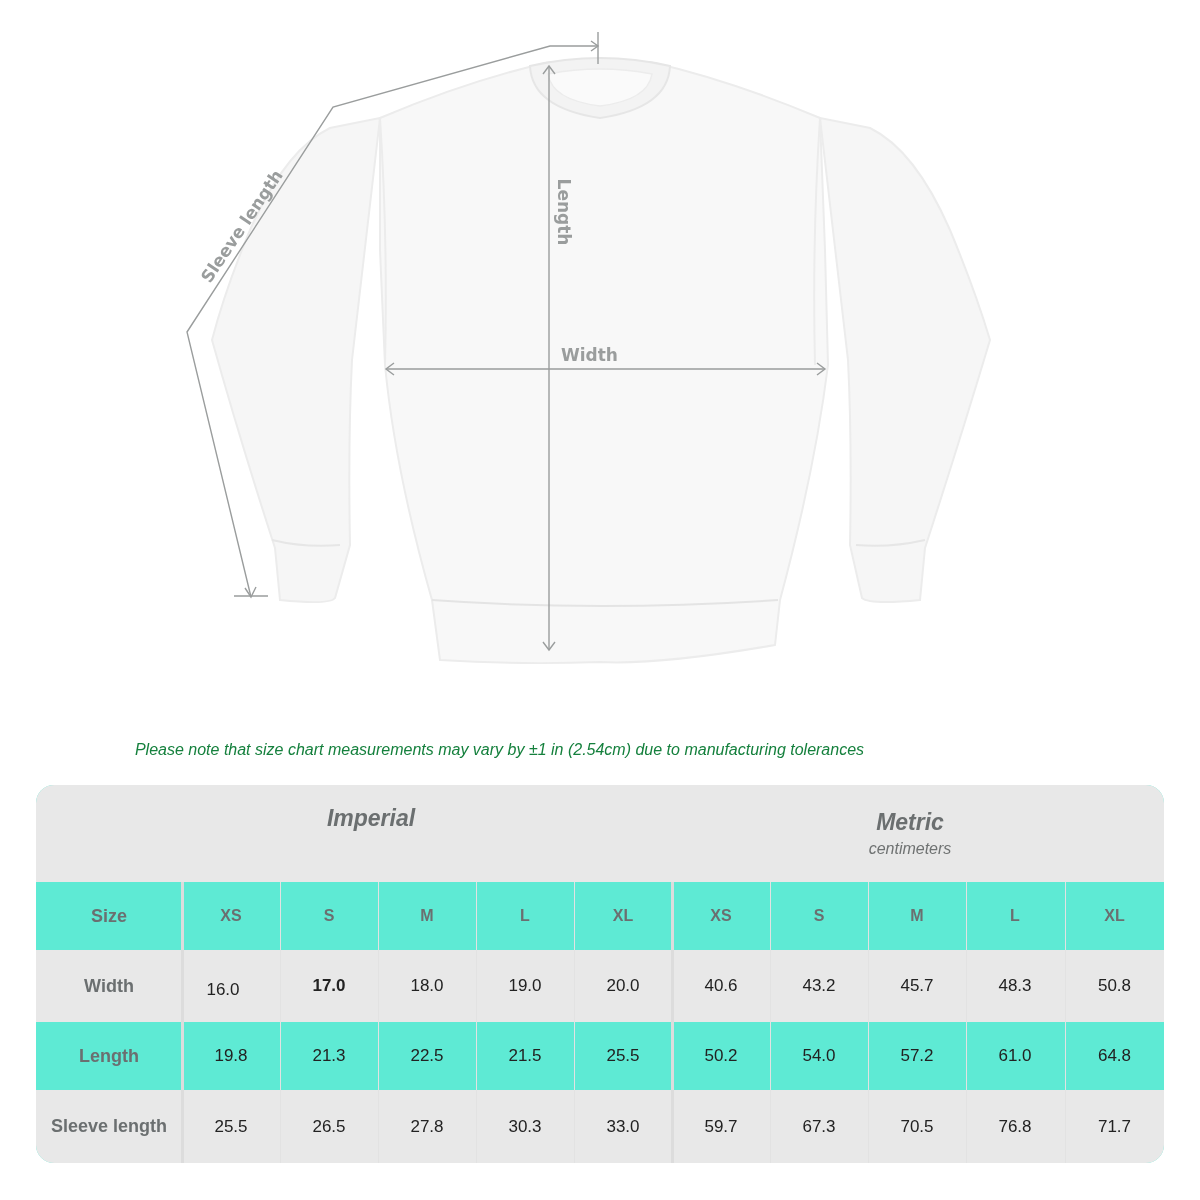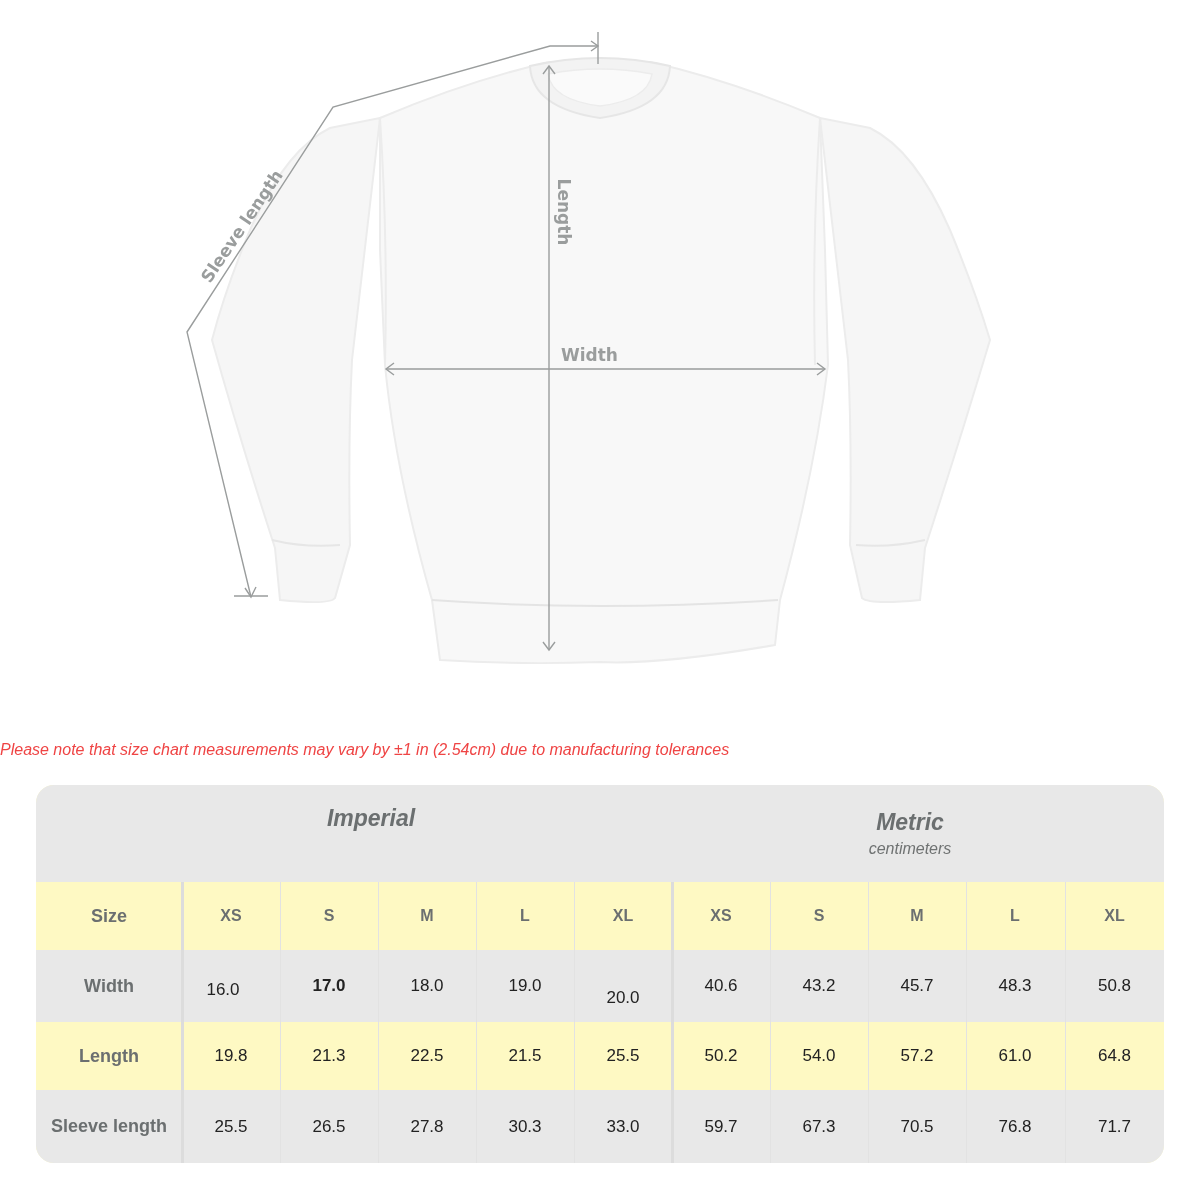--- a/index.html
+++ b/index.html
@@ -7,26 +7,26 @@
     width: 1200px; height: 1200px; background: #ffffff;
     position: relative; overflow: hidden;
     font-family: "Liberation Sans", sans-serif;
   }
   #diagram { position: absolute; left: 0; top: 0; width: 1200px; height: 720px; }
   .dim-label {
     position: absolute; color: #9a9d9d; font-family: "DejaVu Sans", sans-serif;
     font-weight: bold; font-size: 17px; white-space: nowrap;
   }
   #note {
-    position: absolute; left: 0; top: 741px; width: 999px; text-align: left;
-    font-style: italic; font-size: 16px; color: #ef4444;
+    position: absolute; left: 0; top: 741px; width: 999px; text-align: center;
+    font-style: italic; font-size: 16px; color: #15803d;
   }
   #table-card {
     position: absolute; left: 36px; top: 785px; width: 1128px; height: 378px;
-    border-radius: 18px; overflow: hidden; background: #fef9c3;
+    border-radius: 18px; overflow: hidden; background: #5eead4;
   }
   .band { position: absolute; left: 0; width: 1128px; background: #e8e8e8; }
   .group-title {
     position: absolute; text-align: center; font-style: italic; font-weight: bold;
     font-size: 23px; color: #6b6f70;
   }
   .group-sub {
     position: absolute; text-align: center; font-style: italic; font-size: 16px; color: #6f7272;
   }
   .cell {
@@ -122,21 +122,21 @@
   <div class="cell hdr" style="left:832px; width:98px; top:97px; height:68px;">M</div>
   <div class="cell hdr" style="left:930px; width:98px; top:97px; height:68px;">L</div>
   <div class="cell hdr" style="left:1029px; width:99px; top:97px; height:68px;">XL</div>
 
   <div>
     <div class="cell rowlabel" style="left:0; width:146px; top:165px; height:72px;">Width</div>
     <div class="cell" style="left:138px; width:98px; top:165px; height:80px;">16.0</div>
     <div class="cell" style="left:244px; width:98px; top:165px; height:72px;font-weight:bold;">17.0</div>
     <div class="cell" style="left:342px; width:98px; top:165px; height:72px;">18.0</div>
     <div class="cell" style="left:440px; width:98px; top:165px; height:72px;">19.0</div>
-    <div class="cell" style="left:538px; width:98px; top:165px; height:72px;margin-top:12px;">20.0</div>
+    <div class="cell" style="left:538px; width:98px; top:165px; height:72px;">20.0</div>
     <div class="cell" style="left:636px; width:98px; top:165px; height:72px;">40.6</div>
     <div class="cell" style="left:734px; width:98px; top:165px; height:72px;">43.2</div>
     <div class="cell" style="left:832px; width:98px; top:165px; height:72px;">45.7</div>
     <div class="cell" style="left:930px; width:98px; top:165px; height:72px;">48.3</div>
     <div class="cell" style="left:1029px; width:99px; top:165px; height:72px;">50.8</div>
   </div>
 
   <div>
     <div class="cell rowlabel" style="left:0; width:146px; top:237px; height:68px;">Length</div>
     <div class="cell" style="left:146px; width:98px; top:237px; height:68px;">19.8</div>

